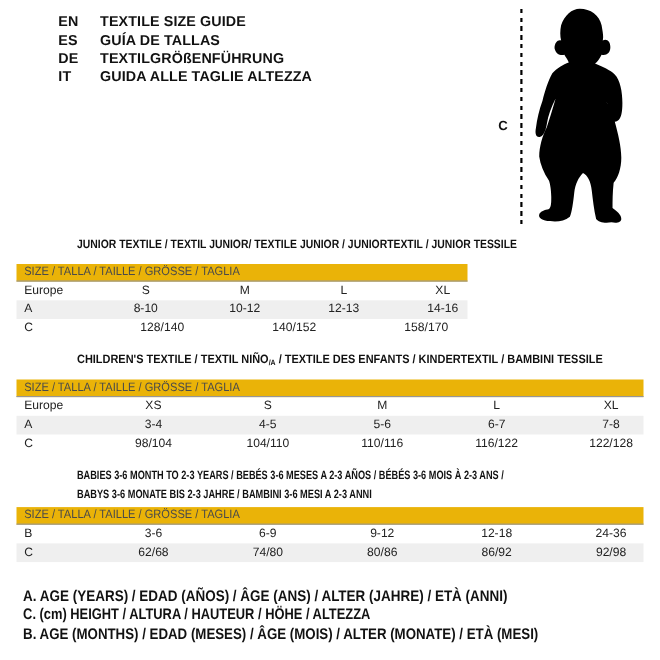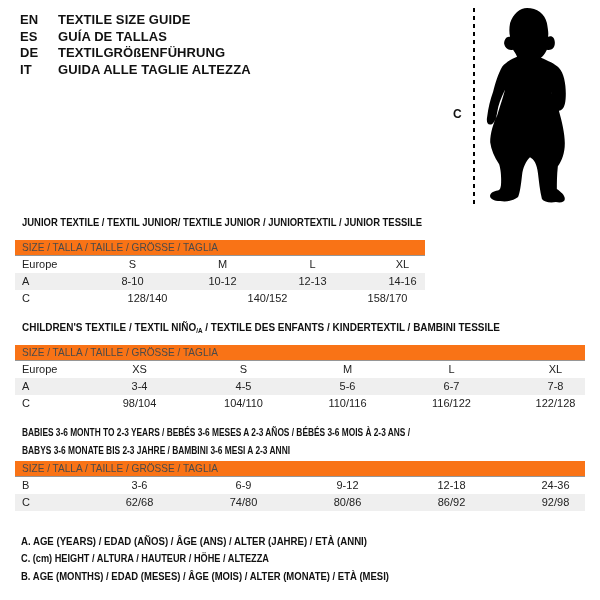--- a/index.html
+++ b/index.html
@@ -5,50 +5,50 @@
   html,body{margin:0;padding:0;background:#fff;}
   .page{
     position:relative;width:600px;height:600px;background:#fff;overflow:hidden;
     font-family:"Liberation Sans","DejaVu Sans",sans-serif;color:#111;
   }
   .fit{display:inline-block;white-space:nowrap;transform-origin:0 50%;}
 
   
   .langs{position:absolute;left:20px;top:12px;}
   .lang-row{display:flex;line-height:16.6px;font-size:13px;font-weight:bold;letter-spacing:0.1px;}
-  .lang-code{flex:0 0 38px;}
+  .lang-code{flex:0 0 38px;margin-left:33px;}
 
   
   .figure{position:absolute;left:450px;top:5px;width:148px;height:210px;}
   .dash-line{position:absolute;left:23px;top:3px;width:2px;height:198px;
     background:repeating-linear-gradient(to bottom,#000 0 4px,transparent 4px 8px);}
   .height-label{position:absolute;left:3px;top:102px;font-size:12px;font-weight:bold;}
   .baby{position:absolute;left:33px;top:1px;width:92px;height:199px;}
 
   
   .tbl{position:absolute;left:15px;}
   #t0{top:216px;width:410px;}
   #t1{top:321px;width:570px;}
   #t2{top:423px;width:570px;}
   .tbl-title{padding-left:7px;font-weight:bold;font-size:11px;color:#111;}
   #t0 .tbl-title,#t1 .tbl-title{height:24px;}
   #t2 .tbl-title{height:38px;}
-  .title-line{line-height:13px;}
+  .title-line{line-height:13px;margin-left:48px;}
   #t2 .title-line{line-height:18px;}
   .sub{font-size:7px;vertical-align:-2px;}
-  .size-bar{height:16px;box-sizing:border-box;background:#f97316;border-bottom:1px solid #969696;
+  .size-bar{height:16px;box-sizing:border-box;background:#eab308;border-bottom:1px solid #969696;
     padding-left:7px;font-size:11px;color:#4a4a4a;line-height:15px;}
   .trow{display:flex;height:17px;line-height:17px;font-size:11px;color:#222;gap:45px;}
   .trow.shaded{background:#efefef;}
   .tlabel{flex:0 0 50px;box-sizing:border-box;padding-left:7px;text-align:left;}
   .tcell{flex:1;text-align:center;}
 
   
   .footnotes{position:absolute;left:21px;top:533px;}
-  .fn-line{line-height:17.3px;font-size:11px;font-weight:bold;}
+  .fn-line{line-height:17.3px;font-size:14px;font-weight:bold;}
 </style>
 </head>
 <body>
 
 <div class="page">
 
   <div class="langs">
       <div class="lang-row">
         <span class="lang-code">EN</span>
         <span class="lang-text fit">TEXTILE SIZE GUIDE</span>

